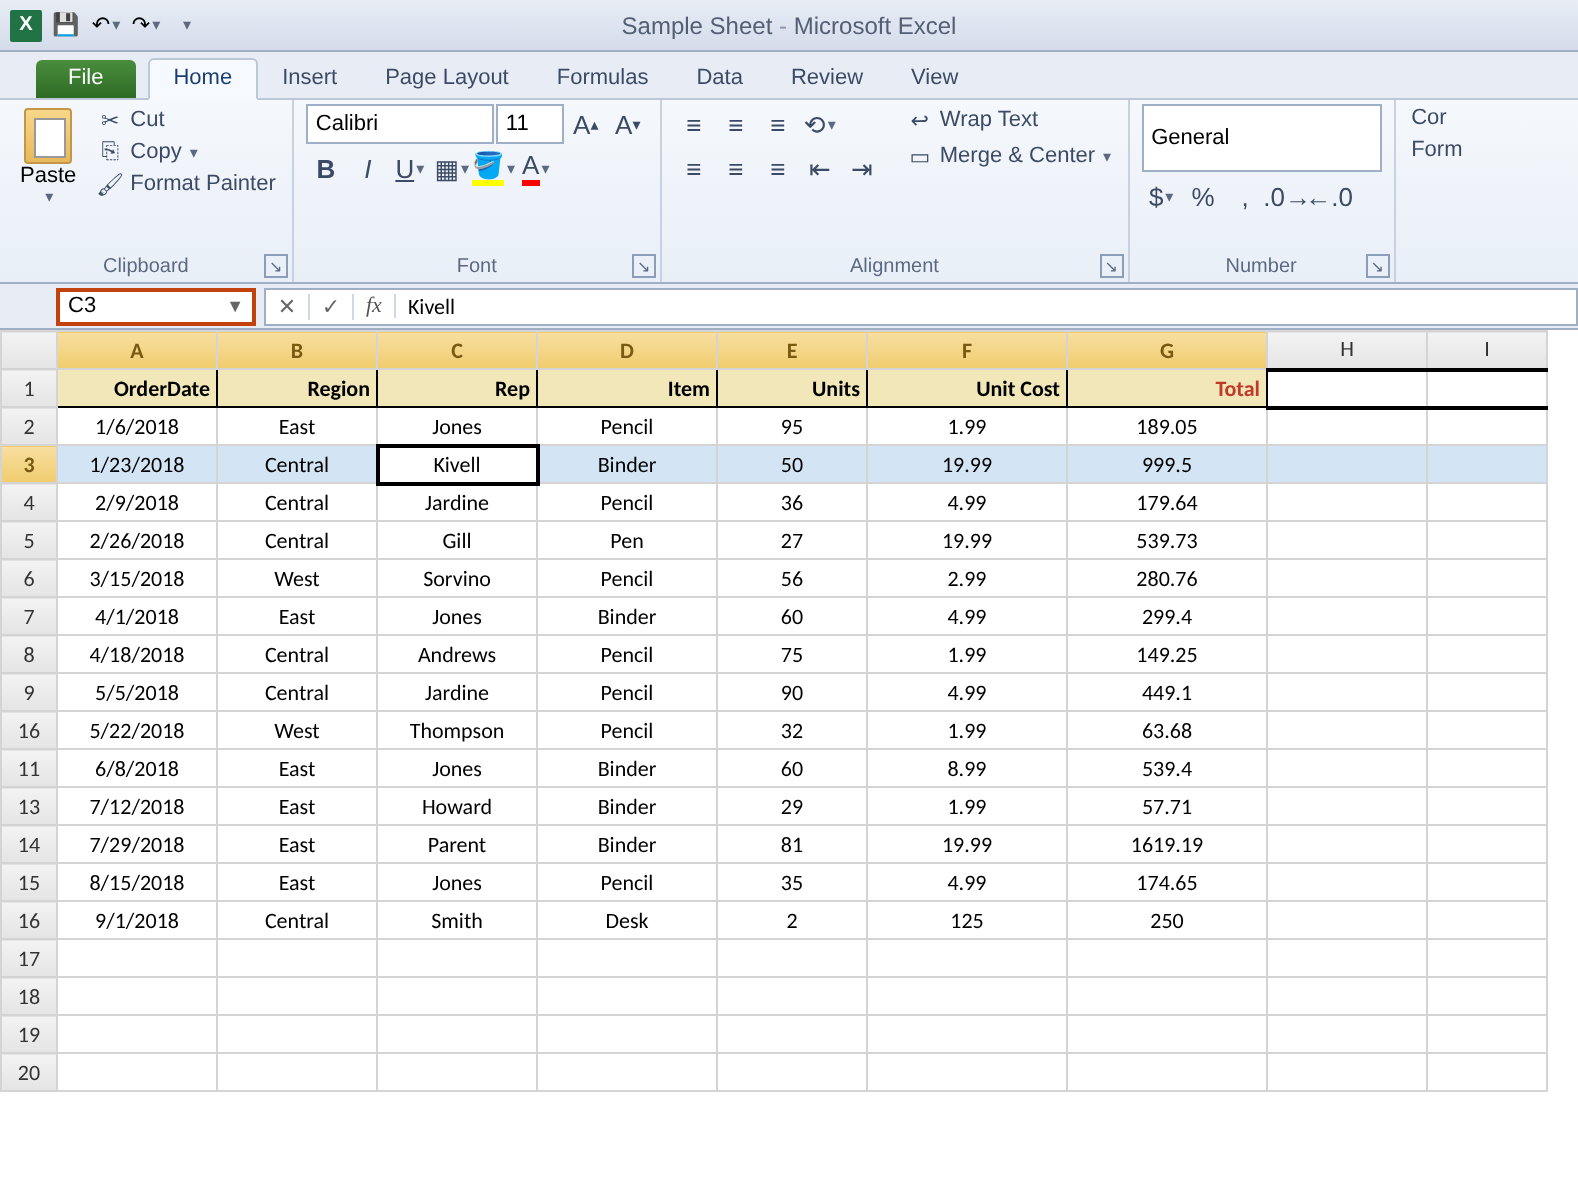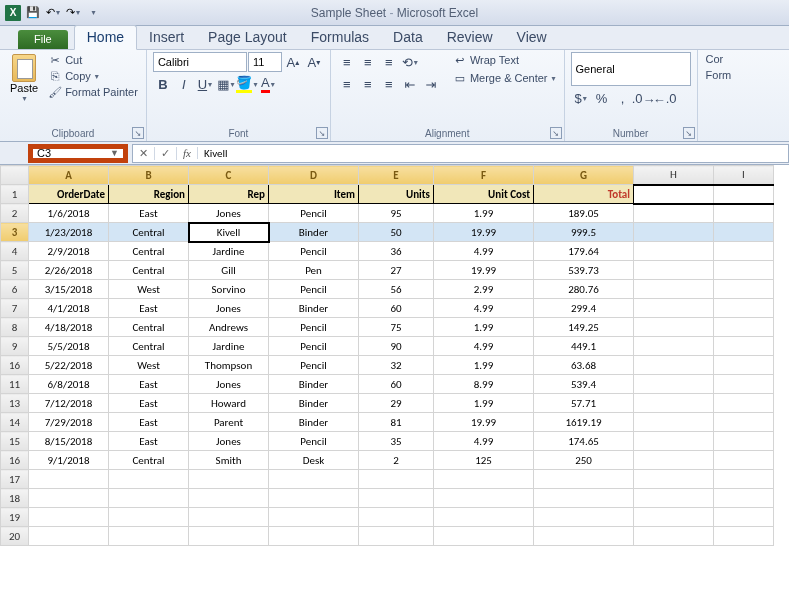--- a/index.html
+++ b/index.html
@@ -9,21 +9,21 @@
     .titlebar { height: 26px; background: linear-gradient(#e8edf5, #d4dceb); display: flex; align-items: center; padding: 0 4px; border-bottom: 1px solid #9fafc5; }
     .qat { display: flex; align-items: center; gap: 2px; }
     .qat-btn { width: 18px; height: 18px; display: flex; align-items: center; justify-content: center; cursor: pointer; border-radius: 2px; }
     .excel-icon { width: 16px; height: 16px; background: #217346; color: #fff; font-weight: bold; font-size: 10px; display: flex; align-items: center; justify-content: center; border-radius: 1px; }
     .title-text { position: absolute; left: 50%; transform: translateX(-50%); color: #525f75; font-size: 12px; }
     .title-sep { color: #8a96ab; }
 
     
     .ribbon-tabs { height: 24px; background: #e8edf5; display: flex; align-items: flex-end; padding-left: 18px; border-bottom: 1px solid #bcc7d8; }
     .file-tab { background: linear-gradient(#4a8d3d, #2e6b24); color: #fff; padding: 3px 16px 4px; font-size: 11px; border-radius: 3px 3px 0 0; margin-right: 6px; cursor: pointer; }
-    .rtab { padding: 3px 12px 4px; font-size: 14px; color: #3b4b66; cursor: pointer; border-radius: 3px 3px 0 0; }
+    .rtab { padding: 3px 12px 4px; font-size: 11px; color: #3b4b66; cursor: pointer; border-radius: 3px 3px 0 0; }
     .rtab.active { background: #f6f9fd; border: 1px solid #bcc7d8; border-bottom: 1px solid #f6f9fd; margin-bottom: -1px; color: #1a3e6f; }
 
     
     .ribbon { height: 92px; background: linear-gradient(#f5f8fc,#e9eff7); border-bottom: 1px solid #9fafc5; display: flex; }
     .group { border-right: 1px solid #c6d2e2; display: flex; flex-direction: column; padding: 2px 6px 0; }
     .group-body { flex: 1; display: flex; align-items: flex-start; gap: 4px; }
     .group-label { text-align: center; font-size: 10px; color: #5b6a82; padding: 1px 0 2px; position: relative; }
     .group-launcher { position: absolute; right: -4px; bottom: 2px; width: 12px; height: 12px; border: 1px solid #8b9db7; font-size: 8px; color: #5b6a82; display: flex; align-items: center; justify-content: center; cursor: pointer; }
 
     .big-btn { display: flex; flex-direction: column; align-items: center; padding: 2px 4px; cursor: pointer; border-radius: 3px; }
@@ -39,21 +39,21 @@
     .font-size { width: 34px; }
     .fmt-btn { width: 20px; height: 20px; border: 1px solid transparent; display: inline-flex; align-items: center; justify-content: center; cursor: pointer; border-radius: 2px; font-size: 13px; color: #3b4b66; }
     .fmt-row { display: flex; gap: 1px; align-items: center; }
     .dd-caret { font-size: 8px; margin-left: 1px; color: #5b6a82; }
     .color-under { border-bottom: 3px solid; padding-bottom: 0px; }
 
     .num-sel { height: 20px; border: 1px solid #9fb0c6; background: #fff; font-size: 11px; padding: 16px 4px; width: 120px; }
 
     
     .formula-row { height: 23px; background: #e8edf5; border-bottom: 1px solid #9fafc5; display: flex; align-items: center; }
-    .name-box { width: 100px; height: 19px; margin: 0 0 0 28px; border: 5px solid #c2410c; background: #fff; display: flex; align-items: center; padding: 0 4px; font-size: 11px; }
+    .name-box { width: 100px; height: 19px; margin: 0 0 0 28px; border: 2px solid #c2410c; background: #fff; display: flex; align-items: center; padding: 0 4px; font-size: 11px; }
     .name-box .dd { margin-left: auto; font-size: 9px; color: #666; }
     .fx-area { flex: 1; height: 19px; border: 1px solid #9fafc5; background: #fff; display: flex; align-items: center; margin-left: 4px; }
     .fx-btn { width: 22px; text-align: center; color: #666; font-size: 11px; border-right: 1px solid #d0d8e4; cursor: pointer; }
     .fx-label { font-style: italic; font-family: "Times New Roman", serif; padding: 0 6px; color: #555; border-right: 1px solid #d0d8e4; cursor: pointer; }
     .formula-input { flex: 1; border: none; outline: none; font-size: 11px; padding: 0 6px; font-family: Calibri, sans-serif; }
 
     
     .sheet { position: relative; }
     .grid { border-collapse: collapse; table-layout: fixed; }
     .grid th, .grid td { border: 1px solid #d4d4d4; height: 19px; font-size: 11px; font-family: Calibri, sans-serif; overflow: hidden; white-space: nowrap; text-overflow: clip; padding: 0 3px; }

